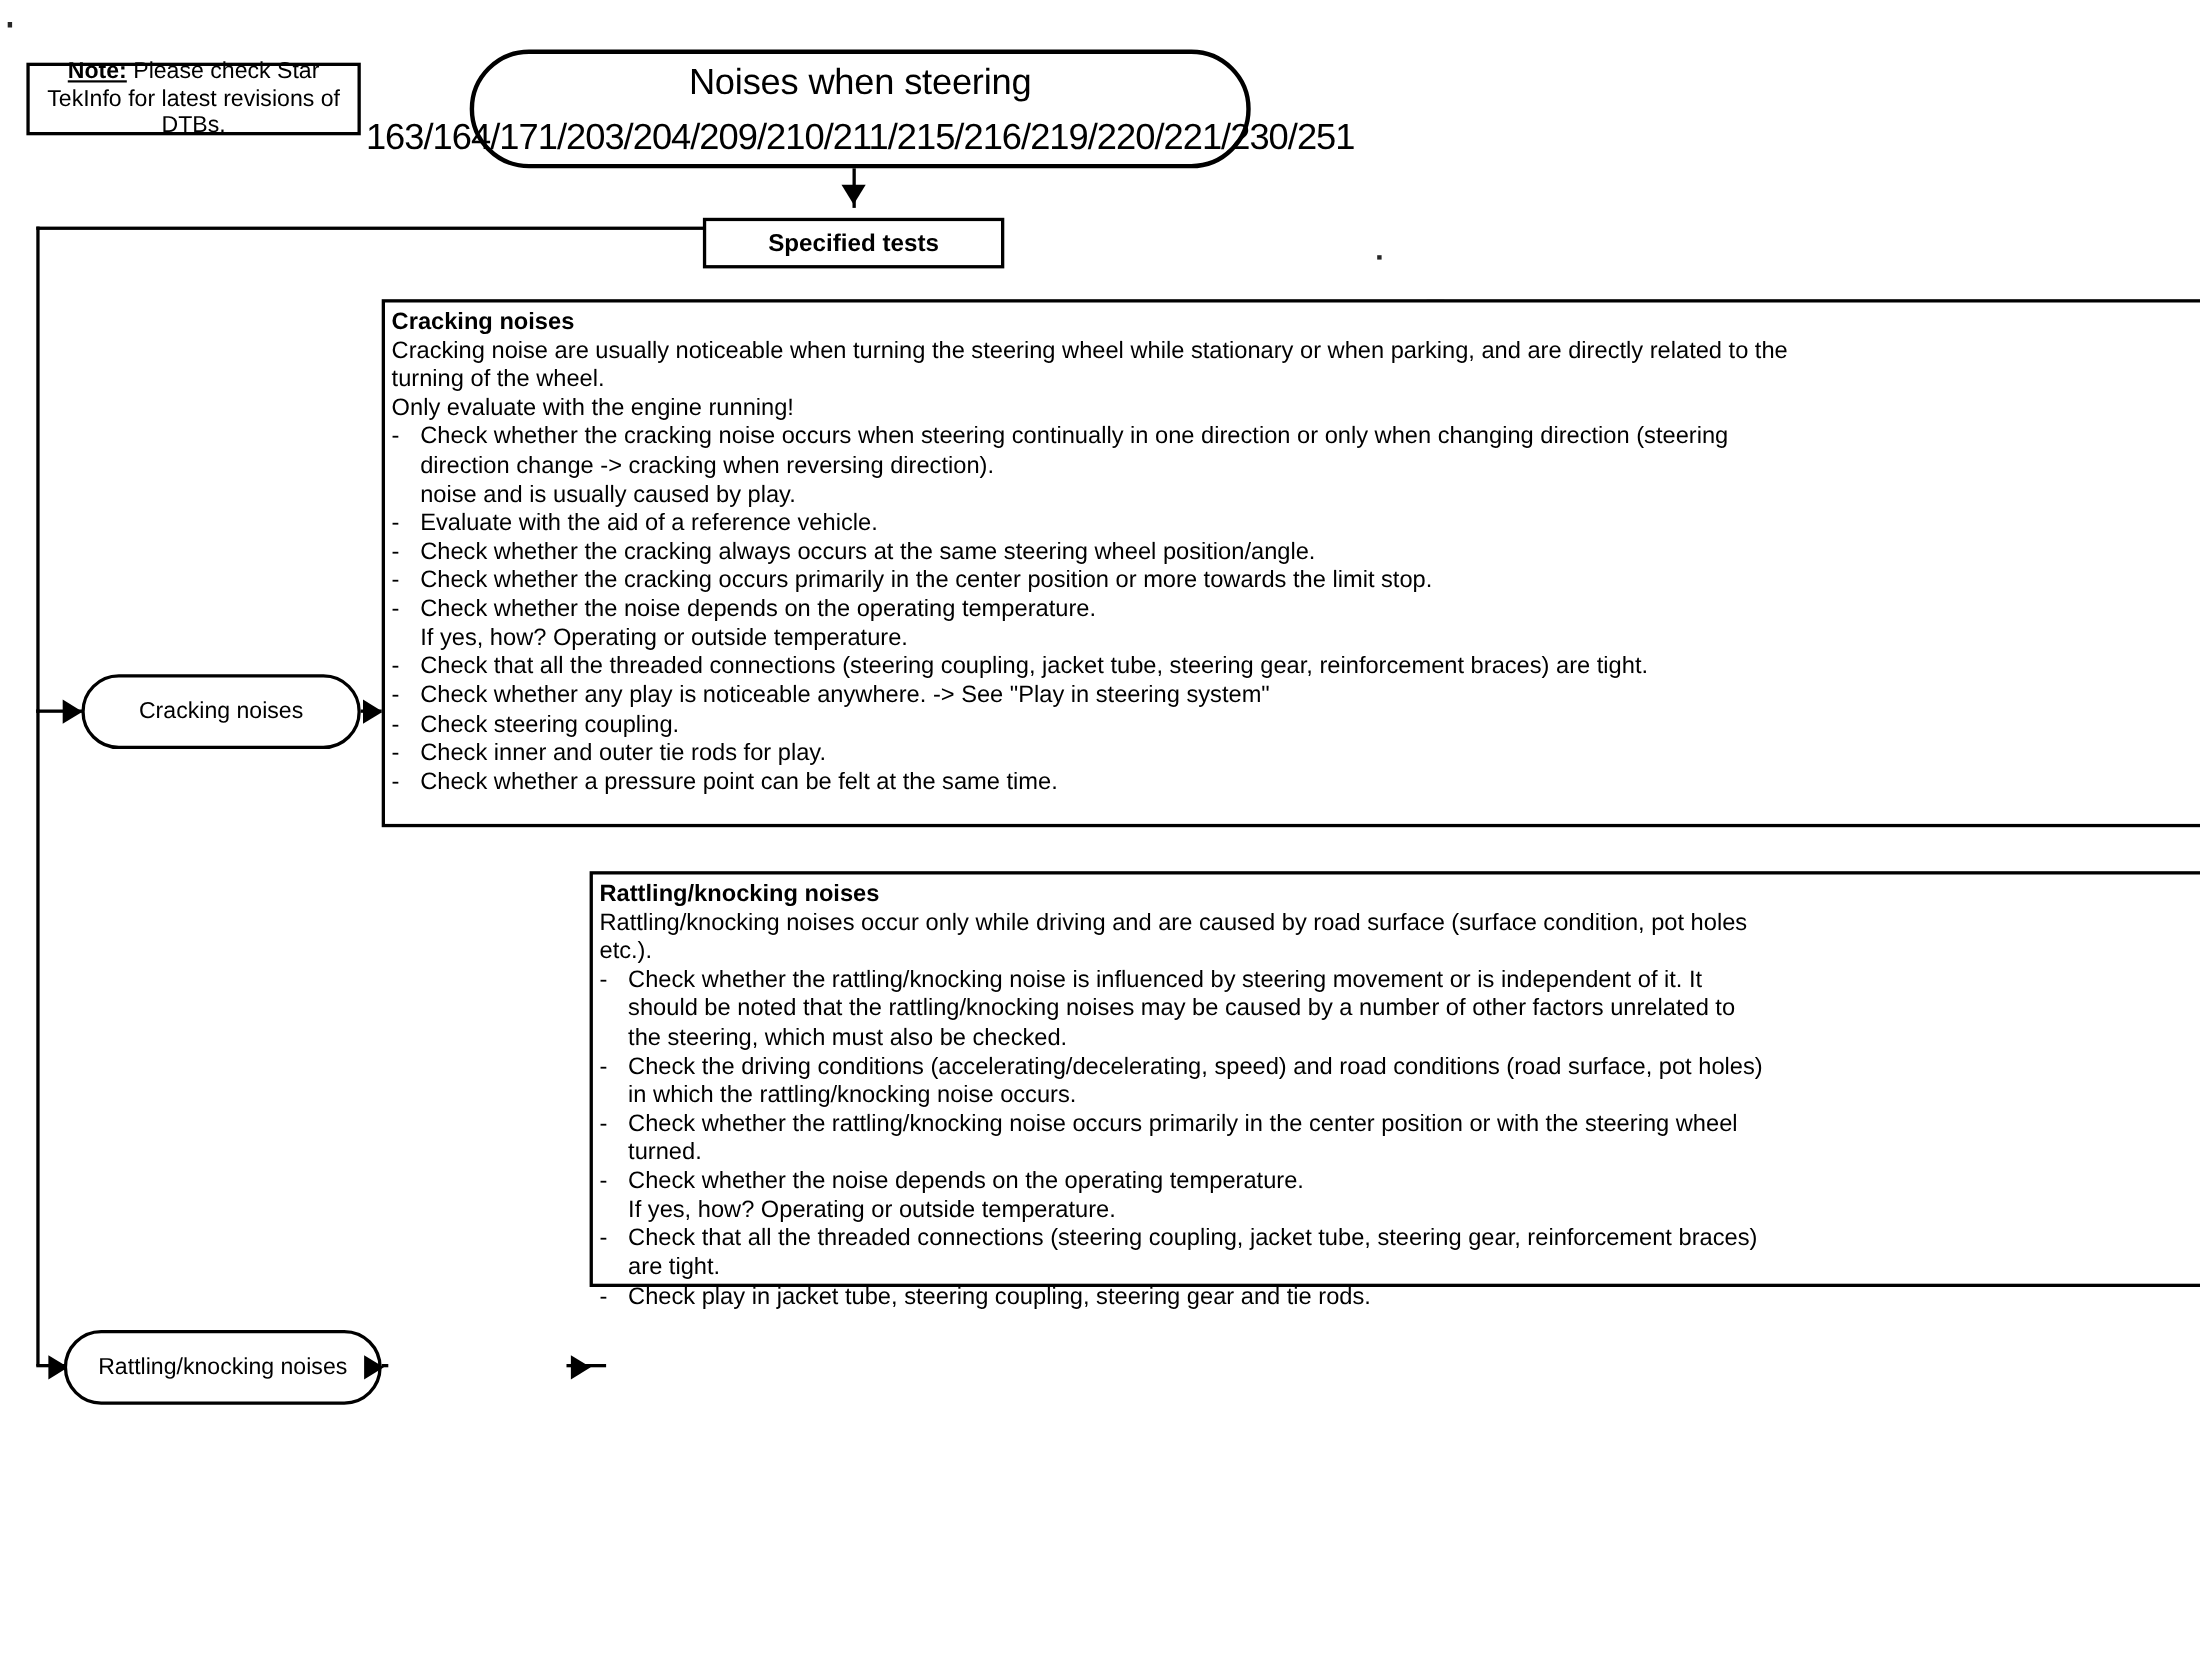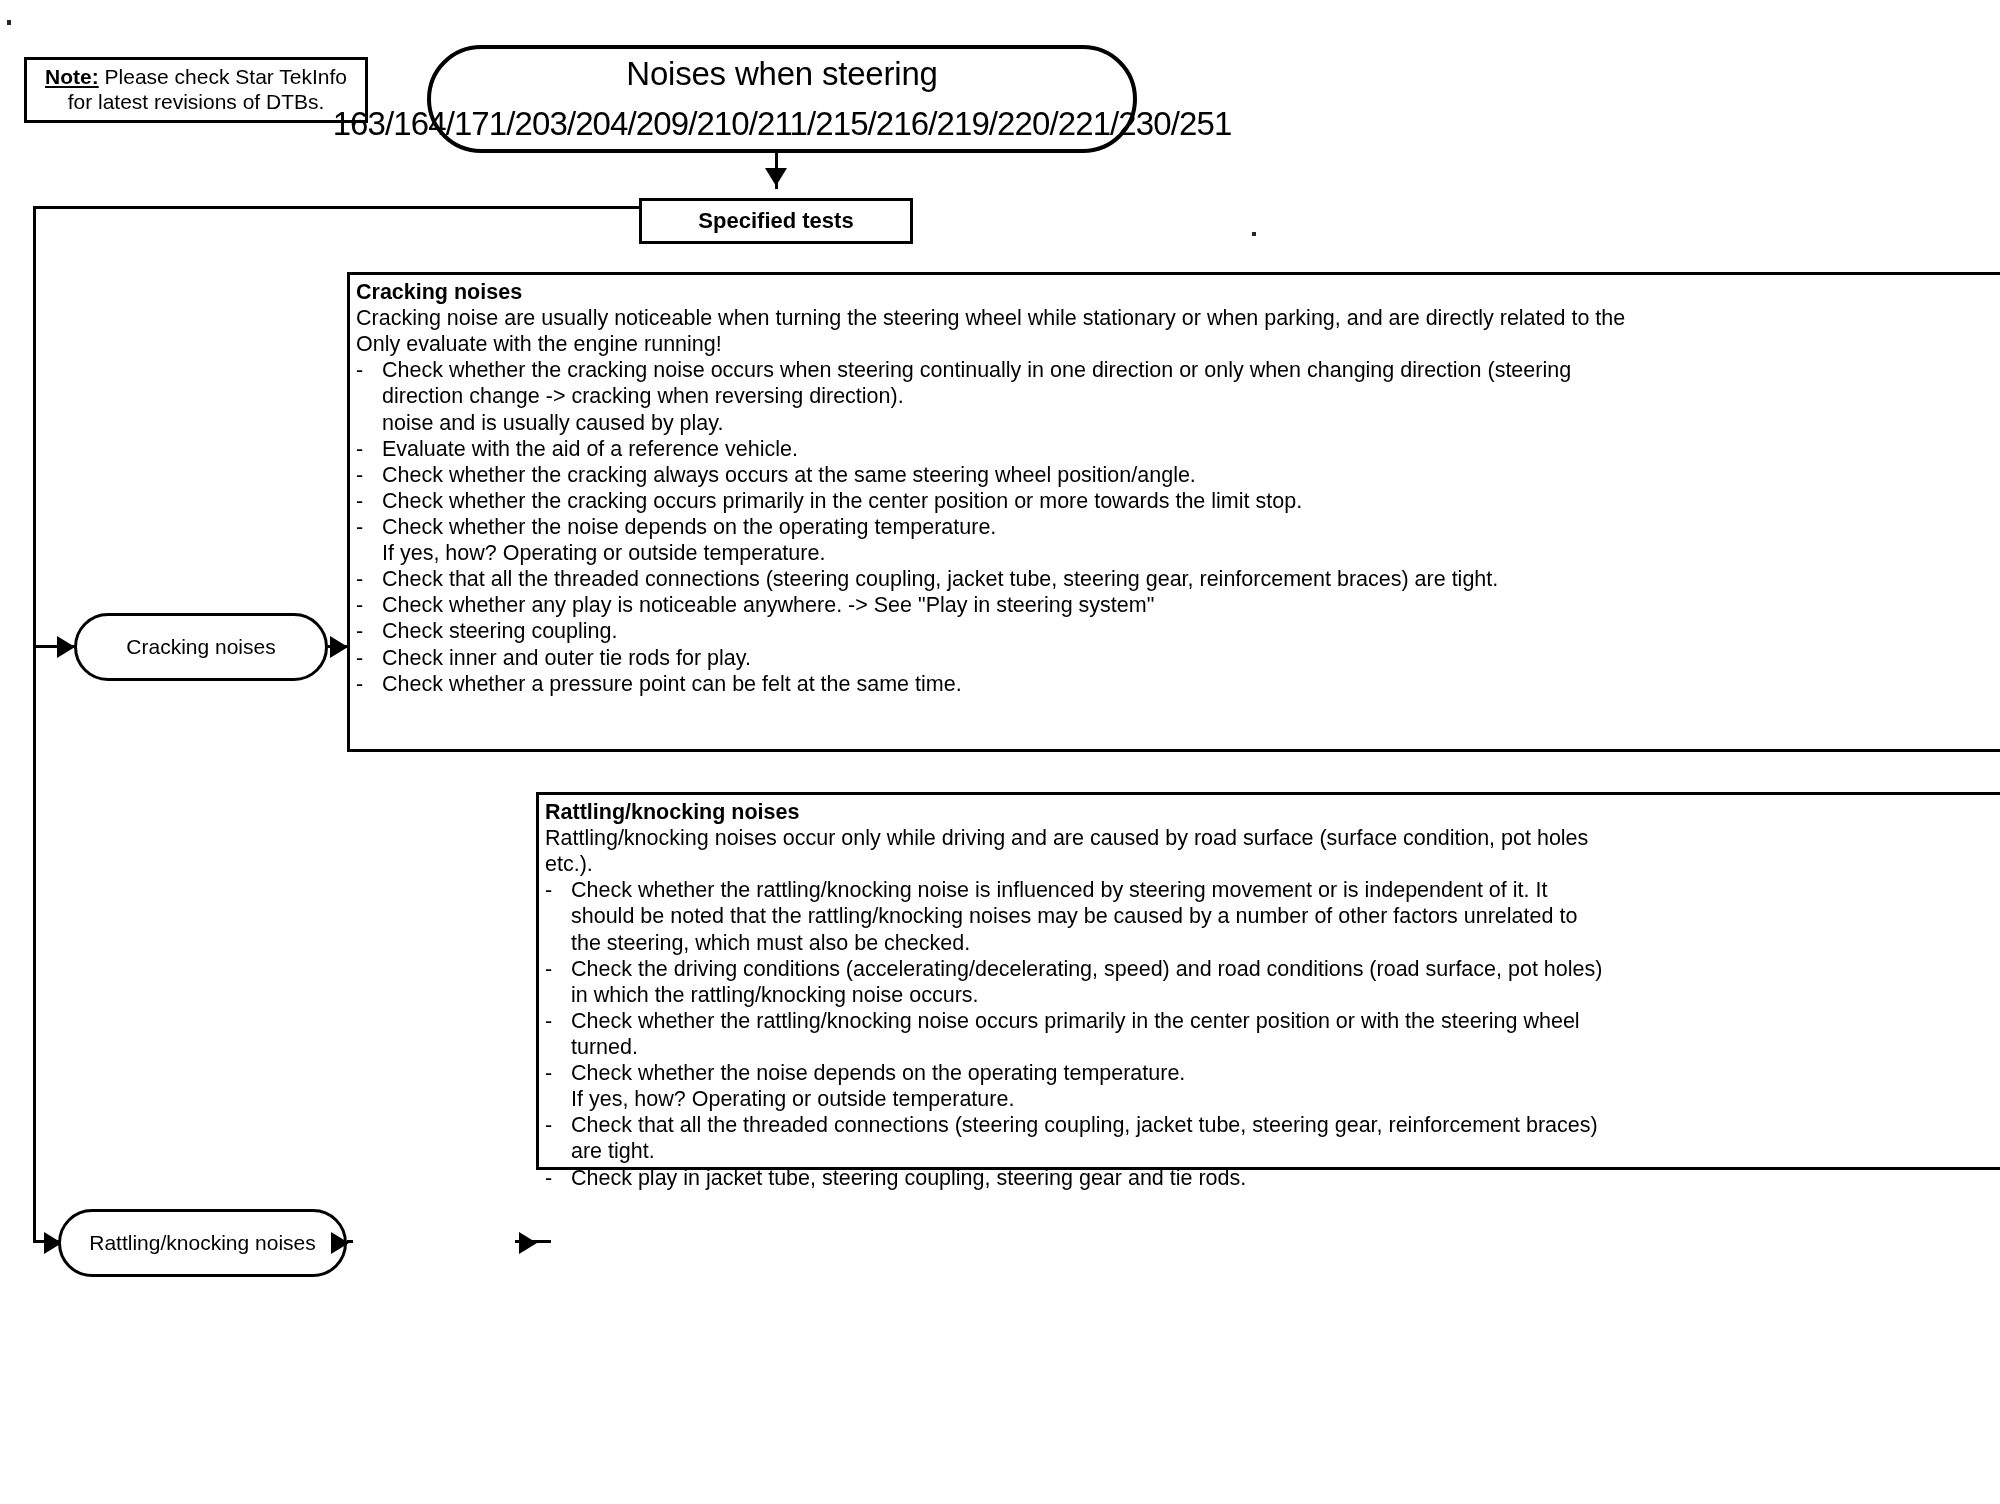--- a/index.html
+++ b/index.html
@@ -67,21 +67,21 @@
     position: absolute;
     width: 0; height: 0;
     border-left: 11px solid transparent;
     border-right: 11px solid transparent;
     border-top: 18px solid #000;
   }
 
   
   #note-box {
     left: 24px; top: 57px;
-    width: 344px; height: 66px;
+    width: 304px; height: 66px;
     border-width: 3px;
     display: flex;
     align-items: center;
     justify-content: center;
     padding: 2px 14px;
   }
   #note-box .note-text {
     font-size: 21px;
     line-height: 1.18;
     text-align: center;
@@ -244,20 +244,21 @@
   <div class="line hline" style="left:347px; top:1240px; width:6px;"></div>
   <div class="arrow-right" style="left:331px; top:1232px;"></div>
 
 
   <div class="line hline" style="left:515px; top:1240px; width:36px;"></div>
   <div class="arrow-right" style="left:519px; top:1232px;"></div>
 
   <div class="detail" id="detail-cracking">
     <div class="d-head">Cracking noises</div>
     <div>Cracking noise are usually noticeable when turning the steering wheel while stationary or when parking, and are directly related to the</div>
+    <div>turning of the wheel.</div>
     <div>Only evaluate with the engine running!</div>
 
     <div class="d-bullet">
       <span class="bul">-</span>
       <span class="btxt">Check whether the cracking noise occurs when steering continually in one direction or only when changing direction (steering</span>
     </div>
     <div class="d-indent">direction change -&gt; cracking when reversing direction).</div>
     <div class="d-indent">noise and is usually caused by play.</div>
 
 

